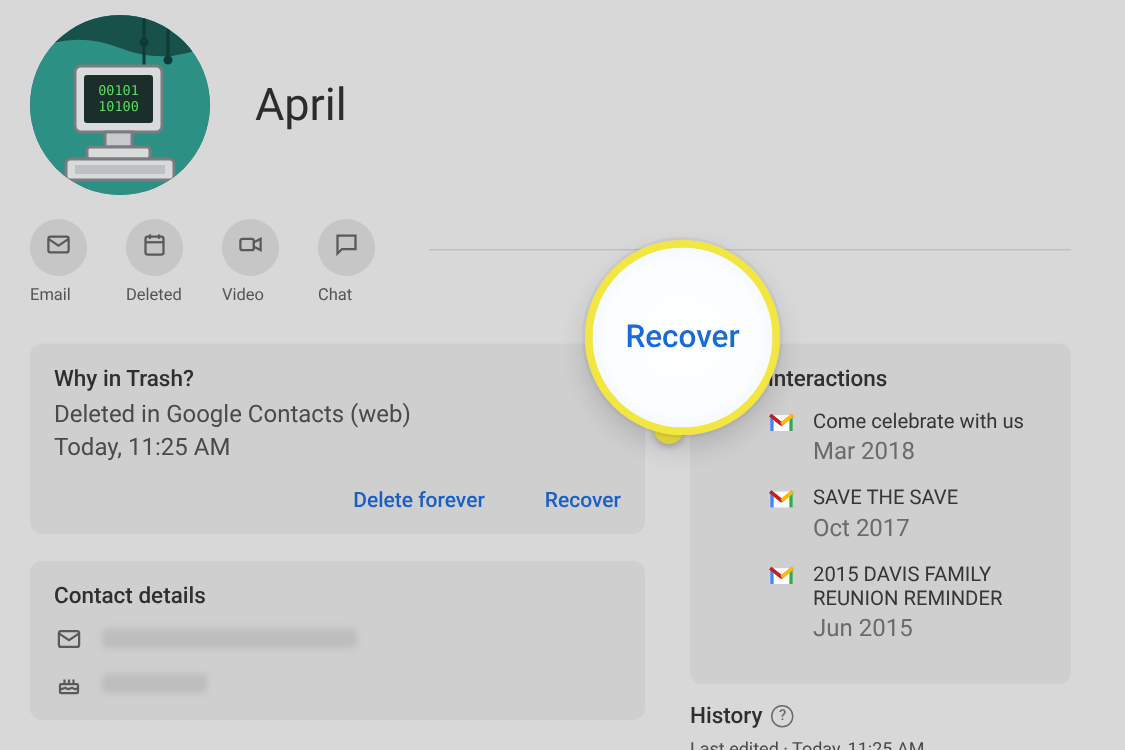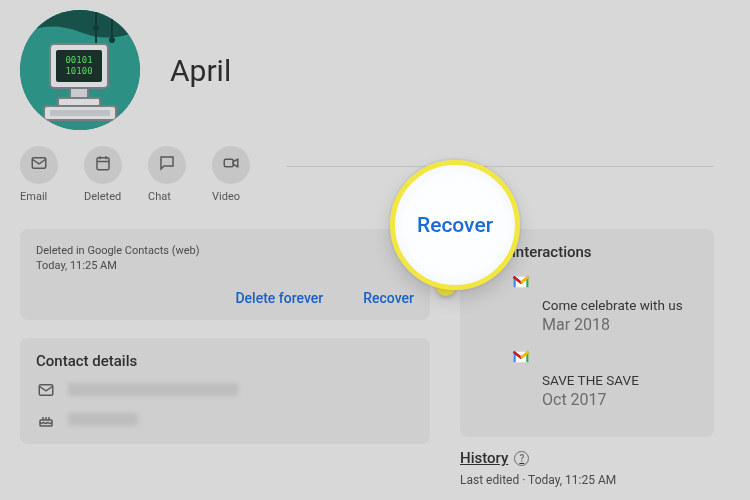--- a/index.html
+++ b/index.html
@@ -80,21 +80,21 @@
     padding: 14px 16px;
   }
   .trash-card { margin-bottom: 18px; }
   .card-title {
     font-size: 15px;
     font-weight: 500;
     color: #2f2f2f;
     margin-bottom: 4px;
   }
   .trash-sub {
-    font-size: 11px;
+    font-size: 16px;
     color: #4a4a4a;
     line-height: 1.4;
   }
   .trash-actions {
     display:flex;
     justify-content:flex-end;
     gap: 40px;
     margin-top: 16px;
     font-size: 14px;
     font-weight: 500;
@@ -124,33 +124,31 @@
     margin-bottom: 14px;
   }
   .gmail-icon {
     width:18px; height:14px;
     margin-top:2px;
     flex-shrink:0;
   }
   .int-title {
     font-size: 13.5px;
     color: #363636;
-    margin-top: 24px;
   }
   .int-date {
     font-size: 16px;
     color: #6b6b6b;
     margin-top:2px;
   }
   .history-block { margin-top:12px; }
   .history-head {
     display:flex; align-items:center; gap:6px;
     font-size: 15px; font-weight:500; color:#2f2f2f;
     margin-bottom:6px;
-    text-decoration:underline;
   }
   .help-icon {
     width:15px;height:15px;border-radius:50%;
     border:1.3px solid #6b6b6b;
     display:inline-flex;align-items:center;justify-content:center;
     font-size:10px;color:#6b6b6b;
   }
   .history-line { font-size:12px; color:#4a4a4a; }
   .callout {
     position:absolute;
@@ -236,40 +234,41 @@
               <line x1="4" y1="10" x2="20" y2="10"></line>
               <line x1="8" y1="3" x2="8" y2="7"></line>
               <line x1="16" y1="3" x2="16" y2="7"></line>
             </svg></span>
         </div>
       <div class="qa-label">Deleted</div>
     </div>
     <div class="qa">
       <div class="qa-circle">
           <span><svg width="18" height="18" viewBox="0 0 24 24" fill="none" stroke="currentColor" stroke-width="2">
-              <path d="M4 4h16v12H8l-4 4z"></path>
+              <rect x="3" y="7" width="12" height="10" rx="2"></rect>
+              <path d="M15 10l6-3v10l-6-3z"></path>
             </svg></span>
         </div>
-      <div class="qa-label">Chat</div>
+      <div class="qa-label">Video</div>
     </div>
     <div class="qa">
       <div class="qa-circle">
           <span><svg width="18" height="18" viewBox="0 0 24 24" fill="none" stroke="currentColor" stroke-width="2">
-              <rect x="3" y="7" width="12" height="10" rx="2"></rect>
-              <path d="M15 10l6-3v10l-6-3z"></path>
+              <path d="M4 4h16v12H8l-4 4z"></path>
             </svg></span>
         </div>
-      <div class="qa-label">Video</div>
+      <div class="qa-label">Chat</div>
     </div>
     <div class="divider-line"></div>
   </div>
 
   <div class="cols">
     <div class="leftcol">
       <div class="card trash-card">
+        <div class="card-title">Why in Trash?</div>
         <div class="trash-sub">Deleted in Google Contacts (web)</div>
         <div class="trash-sub">Today, 11:25 AM</div>
         <div class="trash-actions">
           <span class="link-primary">Delete forever</span>
           <span class="link-primary">Recover</span>
         </div>
       </div>
 
       <div class="card contact-details">
         <div class="card-title">Contact details</div>
@@ -323,20 +322,34 @@
                     <path d="M2 2v14h3V7" fill="#4285f4"></path>
                     <path d="M22 2v14h-3V7" fill="#34a853"></path>
                     <path d="M2 2l10 8" stroke="#c5221f" stroke-width="3"></path>
                     <path d="M22 2l-10 8" stroke="#fbbc04" stroke-width="3"></path>
                   </svg></span>
                 <div>
                   <div class="int-title">SAVE THE SAVE</div>
                   <div class="int-date">Oct 2017</div>
                 </div>
               </div>
+              <div class="interaction">
+                <span><svg class="gmail-icon" viewBox="0 0 24 18">
+                    <path d="M2 2h20v14H2z" fill="#fff"></path>
+                    <path d="M2 2l10 8L22 2" fill="none" stroke="#d54b3d" stroke-width="3"></path>
+                    <path d="M2 2v14h3V7" fill="#4285f4"></path>
+                    <path d="M22 2v14h-3V7" fill="#34a853"></path>
+                    <path d="M2 2l10 8" stroke="#c5221f" stroke-width="3"></path>
+                    <path d="M22 2l-10 8" stroke="#fbbc04" stroke-width="3"></path>
+                  </svg></span>
+                <div>
+                  <div class="int-title">2015 DAVIS FAMILY REUNION REMINDER</div>
+                  <div class="int-date">Jun 2015</div>
+                </div>
+              </div>
             </div>
         </div>
       </div>
       <div class="history-block">
         <div class="history-head">
           <span>History</span>
           <span class="help-icon">?</span>
         </div>
         <div class="history-line">Last edited  ·  Today, 11:25 AM</div>
       </div>

